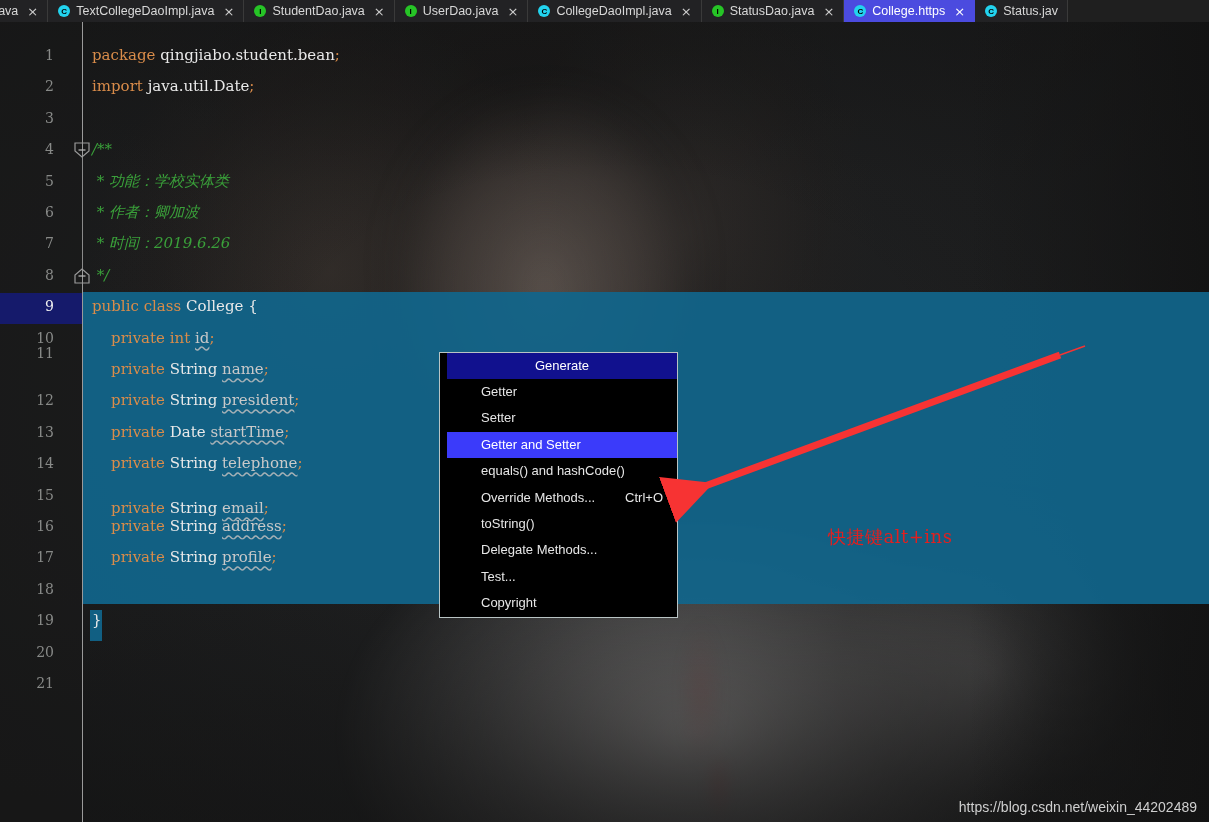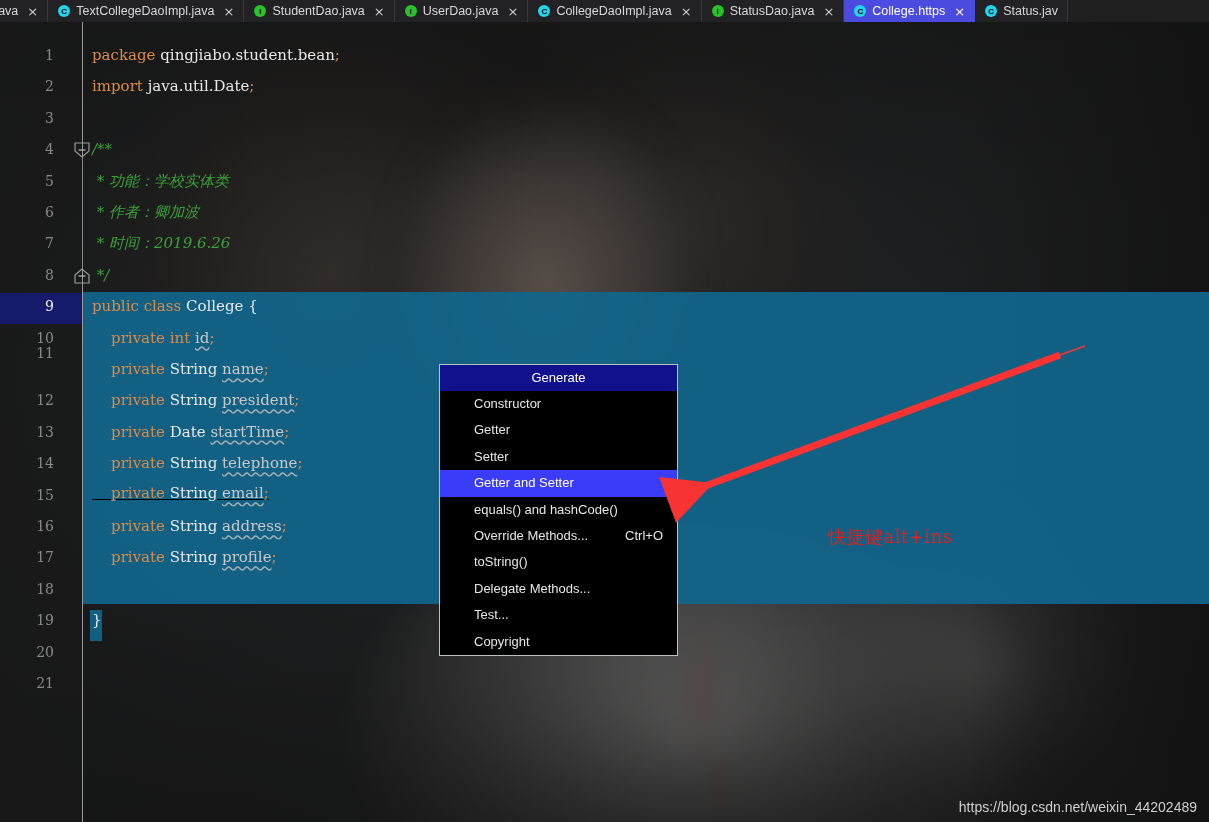--- a/index.html
+++ b/index.html
@@ -190,26 +190,27 @@
   }
   .fold svg { display: block; }
   .foldline {
     position: absolute; left: 81.5px; width: 1.5px;
     background: #8a8a8a;
   }
 
   
   .menu {
     position: absolute;
-    left: 439px; top: 364px;
+    left: 439px; top: 352px;
     width: 239px;
     background: #000000;
     border: 1px solid #b9c4c4;
     z-index: 50;
     box-sizing: border-box;
+    padding-left: 7px;
   }
   .menu-title {
     height: 26px; line-height: 26px;
     text-align: center;
     background: #11118e;
     color: #ffffff;
     font-size: 13px;
   }
   .menu-item {
     height: 26.4px;
@@ -320,21 +321,21 @@
         <div class="cl" style="top: 143.6px;"><span class="cmt"> * 功能：学校实体类</span></div>
         <div class="cl" style="top: 175px;"><span class="cmt"> * 作者：卿加波</span></div>
         <div class="cl" style="top: 206.4px;"><span class="cmt"> * 时间：2019.6.26</span></div>
         <div class="cl" style="top: 237.8px;"><span class="cmt"> */</span></div>
         <div class="cl" style="top: 269.2px;"><span class="kw">public class </span><span class="cls2">College</span><span class="punc"> {</span></div>
         <div class="cl" style="top: 300.6px;"><span class="kw">    private int </span><span class="fld">id</span><span class="semi">;</span></div>
         <div class="cl" style="top: 332px;"><span class="kw">    private </span><span class="cls2">String </span><span class="fld">name</span><span class="semi">;</span></div>
         <div class="cl" style="top: 363.4px;"><span class="kw">    private </span><span class="cls2">String </span><span class="fld">president</span><span class="semi">;</span></div>
         <div class="cl" style="top: 394.8px;"><span class="kw">    private </span><span class="cls2">Date </span><span class="fld">startTime</span><span class="semi">;</span></div>
         <div class="cl" style="top: 426.2px;"><span class="kw">    private </span><span class="cls2">String </span><span class="fld">telephone</span><span class="semi">;</span></div>
-        <div class="cl" style="top: 456px; text-decoration: underline;"><span class="kw">    private </span><span class="cls2">String </span><span class="fld">email</span><span class="semi">;</span></div>
+        <div class="cl" style="top: 471px;"><span class="kw">    private </span><span class="cls2">String </span><span class="fld">email</span><span class="semi">;</span></div>
         <div class="cl" style="top: 489px;"><span class="kw">    private </span><span class="cls2">String </span><span class="fld">address</span><span class="semi">;</span></div>
         <div class="cl" style="top: 520.4px;"><span class="kw">    private </span><span class="cls2">String </span><span class="fld">profile</span><span class="semi">;</span></div>
         <div class="cl" style="top: 551.8px;"></div>
         <div class="cl" style="top: 583.2px;"><span class="punc">}</span></div>
         <div class="cl" style="top: 614.6px;"></div>
         <div class="cl" style="top: 646px;"></div>
       </div>
   </div>
 
   <div class="tabbar" id="tabbar">
@@ -374,21 +375,20 @@
       </div>
       <div class="tab">
         <span class="tab-ico cls">C</span>
         <span>Status.jav</span>
       </div>
     </div>
 
   <div class="menu">
     <div class="menu-title">Generate</div>
     <div id="menu-items">
-        <div class="menu-item"><span>Constructor</span></div>
         <div class="menu-item"><span>Getter</span></div>
         <div class="menu-item"><span>Setter</span></div>
         <div class="menu-item sel"><span>Getter and Setter</span></div>
         <div class="menu-item"><span>equals() and hashCode()</span></div>
         <div class="menu-item"><span>Override Methods...</span><span class="menu-shortcut">Ctrl+O</span></div>
         <div class="menu-item"><span>toString()</span></div>
         <div class="menu-item"><span>Delegate Methods...</span></div>
         <div class="menu-item"><span>Test...</span></div>
         <div class="menu-item"><span>Copyright</span></div>
       </div>

